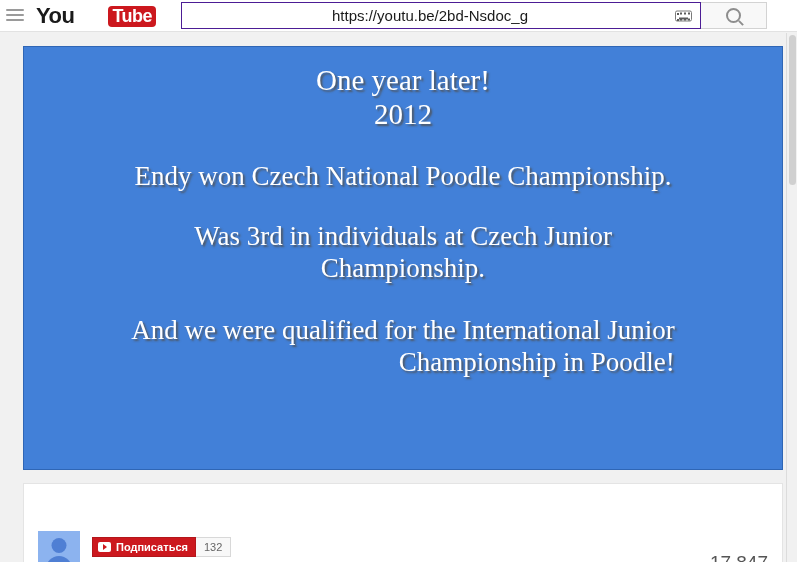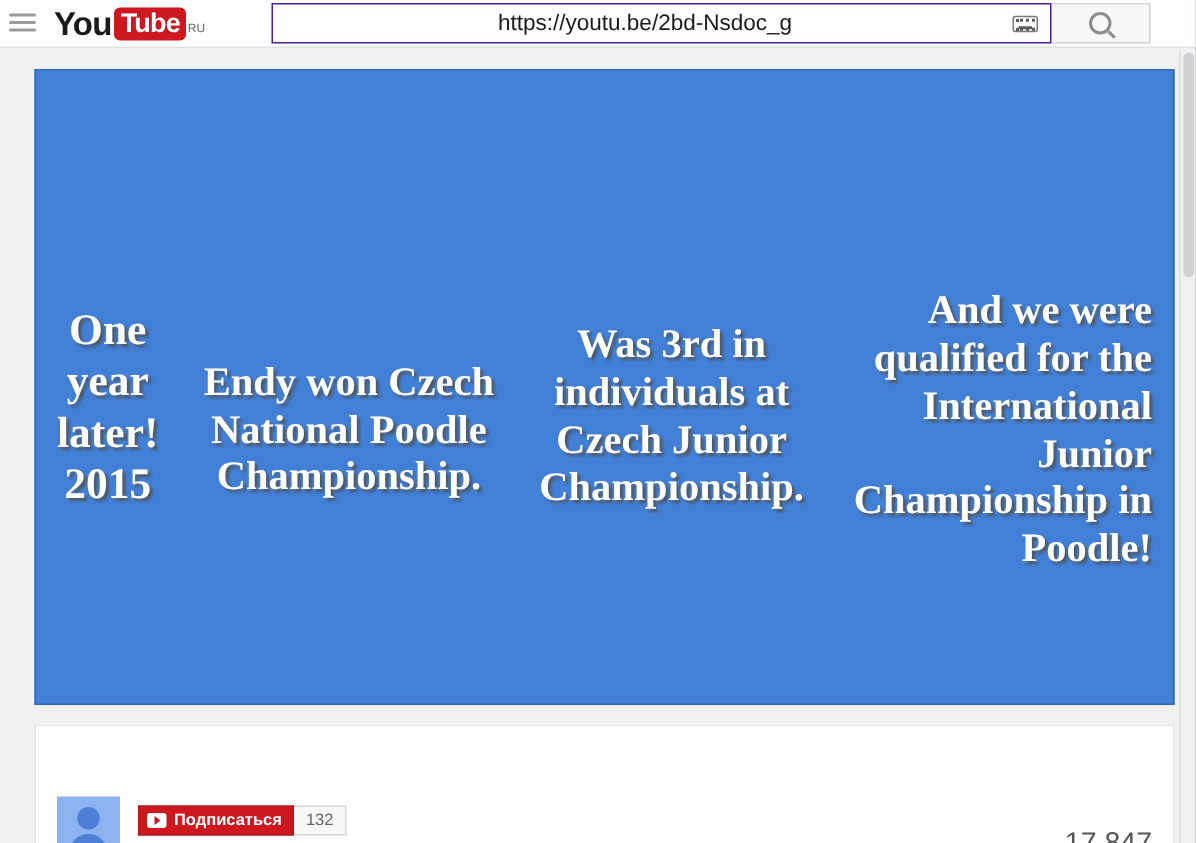--- a/index.html
+++ b/index.html
@@ -39,20 +39,21 @@
     border-radius: 1px;
   }
   .yt-logo {
     position: absolute;
     left: 36px; top: 2px;
     height: 28px;
     display: flex;
     align-items: center;
     cursor: pointer;
     text-decoration: none;
+    gap: 32px;
   }
   .yt-you {
     font-family: "Liberation Sans", sans-serif;
     font-weight: bold;
     font-size: 22px;
     color: #1a1a1a;
     letter-spacing: -0.5px;
     line-height: 1;
   }
   .yt-tube-box {
@@ -178,43 +179,42 @@
     height: 424px;
     background: #4280d8;
     border: 1px solid #2f66b5;
     box-sizing: border-box;
     overflow: hidden;
   }
   .slide {
     position: absolute;
     left: 0; right: 0; top: 0; bottom: 0;
     display: flex;
-    flex-direction: row;
+    flex-direction: column;
     align-items: center;
     justify-content: flex-start;
-    padding-top: 27px;
-    box-sizing: border-box;
-    font-weight: bold;
+    padding-top: 16px;
+    box-sizing: border-box;
   }
   .slide-line {
     font-family: "Liberation Serif", "DejaVu Serif", serif;
     color: #ffffff;
     text-shadow: 2px 2px 2px rgba(80,80,80,0.85);
     text-align: center;
     line-height: 1.18;
     padding: 0 14px;
   }
   .slide-title {
     font-size: 29px;
   }
   .slide-body {
     font-size: 27px;
     margin-top: 30px;
   }
-  .slide-body.b2 { margin-top: 12px; }
+  .slide-body.b2 { margin-top: 28px; }
   .slide-body.b3 { margin-top: 30px; text-align: right; }
 
   
   .meta-card {
     position: absolute;
     left: 23px; top: 450px;
     width: 760px;
     min-height: 79px;
     background: #ffffff;
     border: 1px solid #e4e4e4;
@@ -386,21 +386,21 @@
     </div>
   </div>
 </div>
 
 <div class="page">
 
   <div class="player">
     <div class="slide">
       <div class="slide-line slide-title">
         <div>One year later!</div>
-        <div>2015</div>
+        <div>2012</div>
       </div>
       <div class="slide-line slide-body b1">
         <div>Endy won Czech National Poodle Championship.</div>
       </div>
       <div class="slide-line slide-body b2">
         <div>Was 3rd in individuals at Czech Junior</div>
         <div>Championship.</div>
       </div>
       <div class="slide-line slide-body b3">
         <div>And we were qualified for the International Junior</div>

